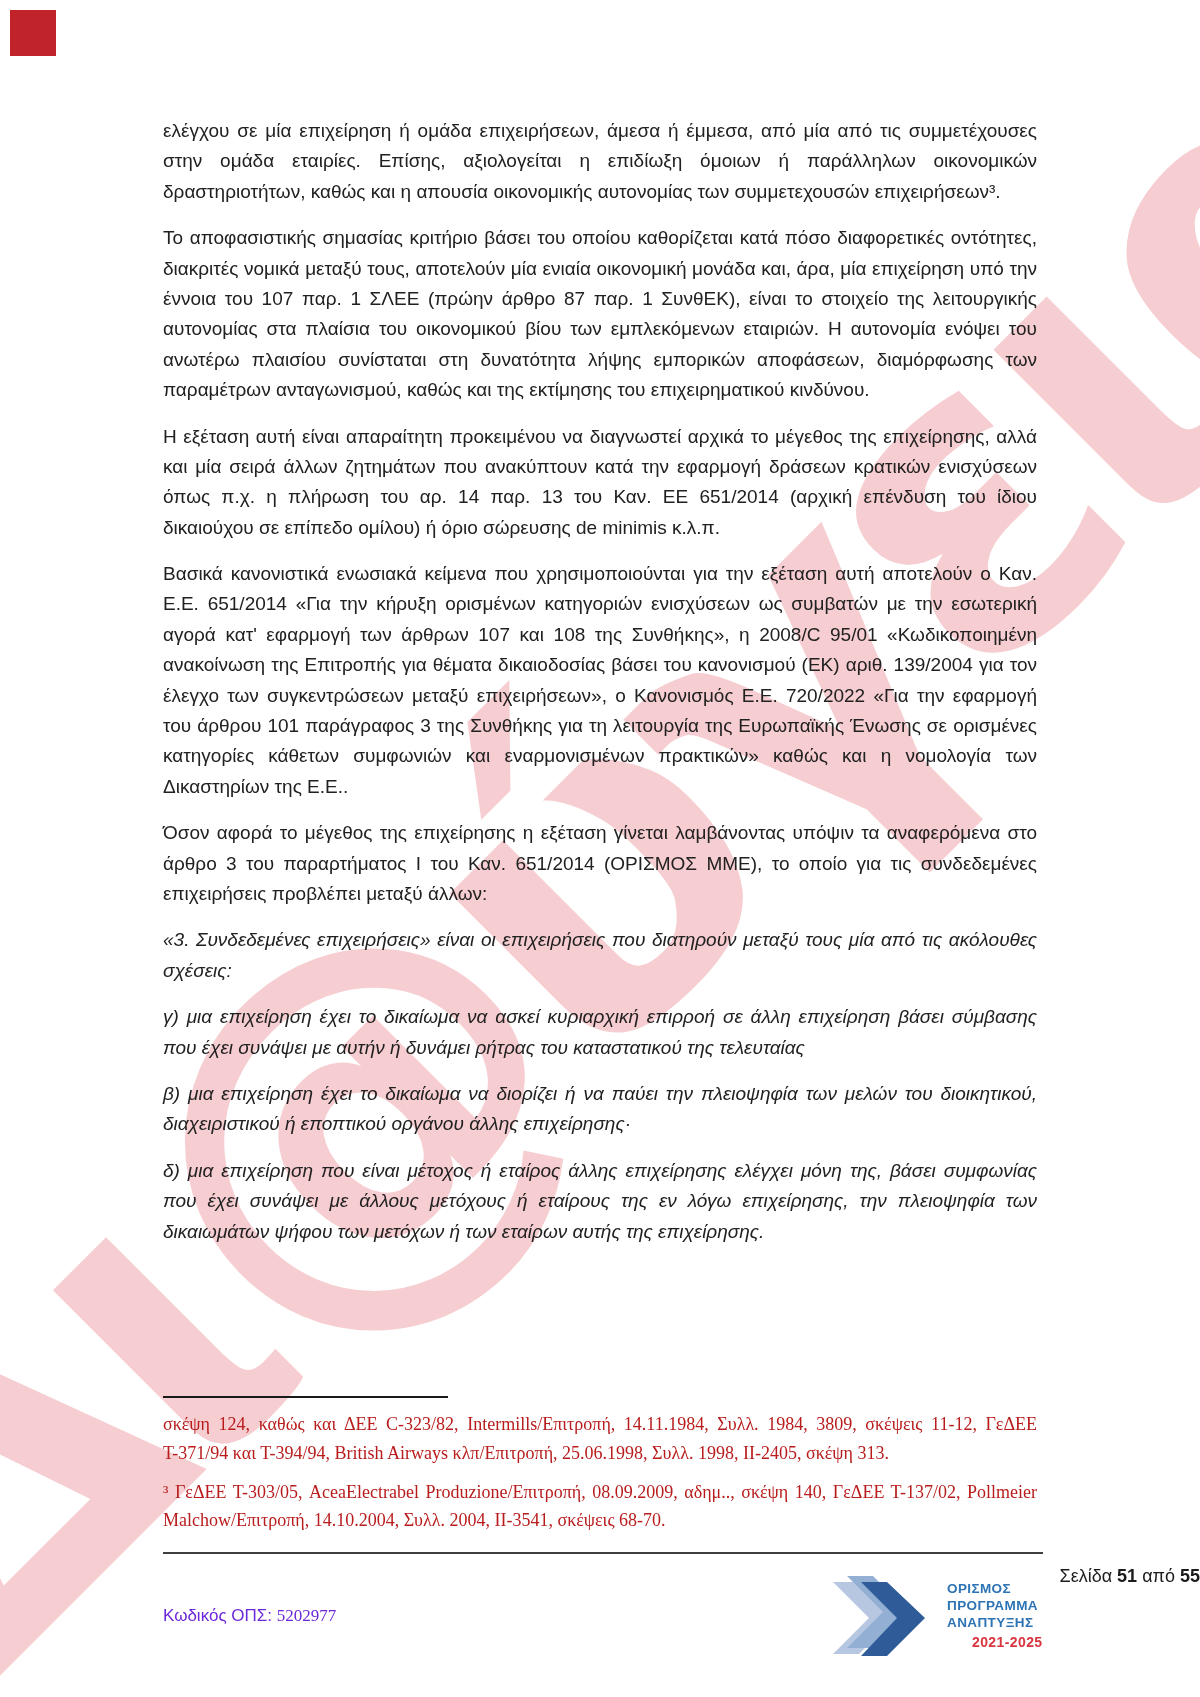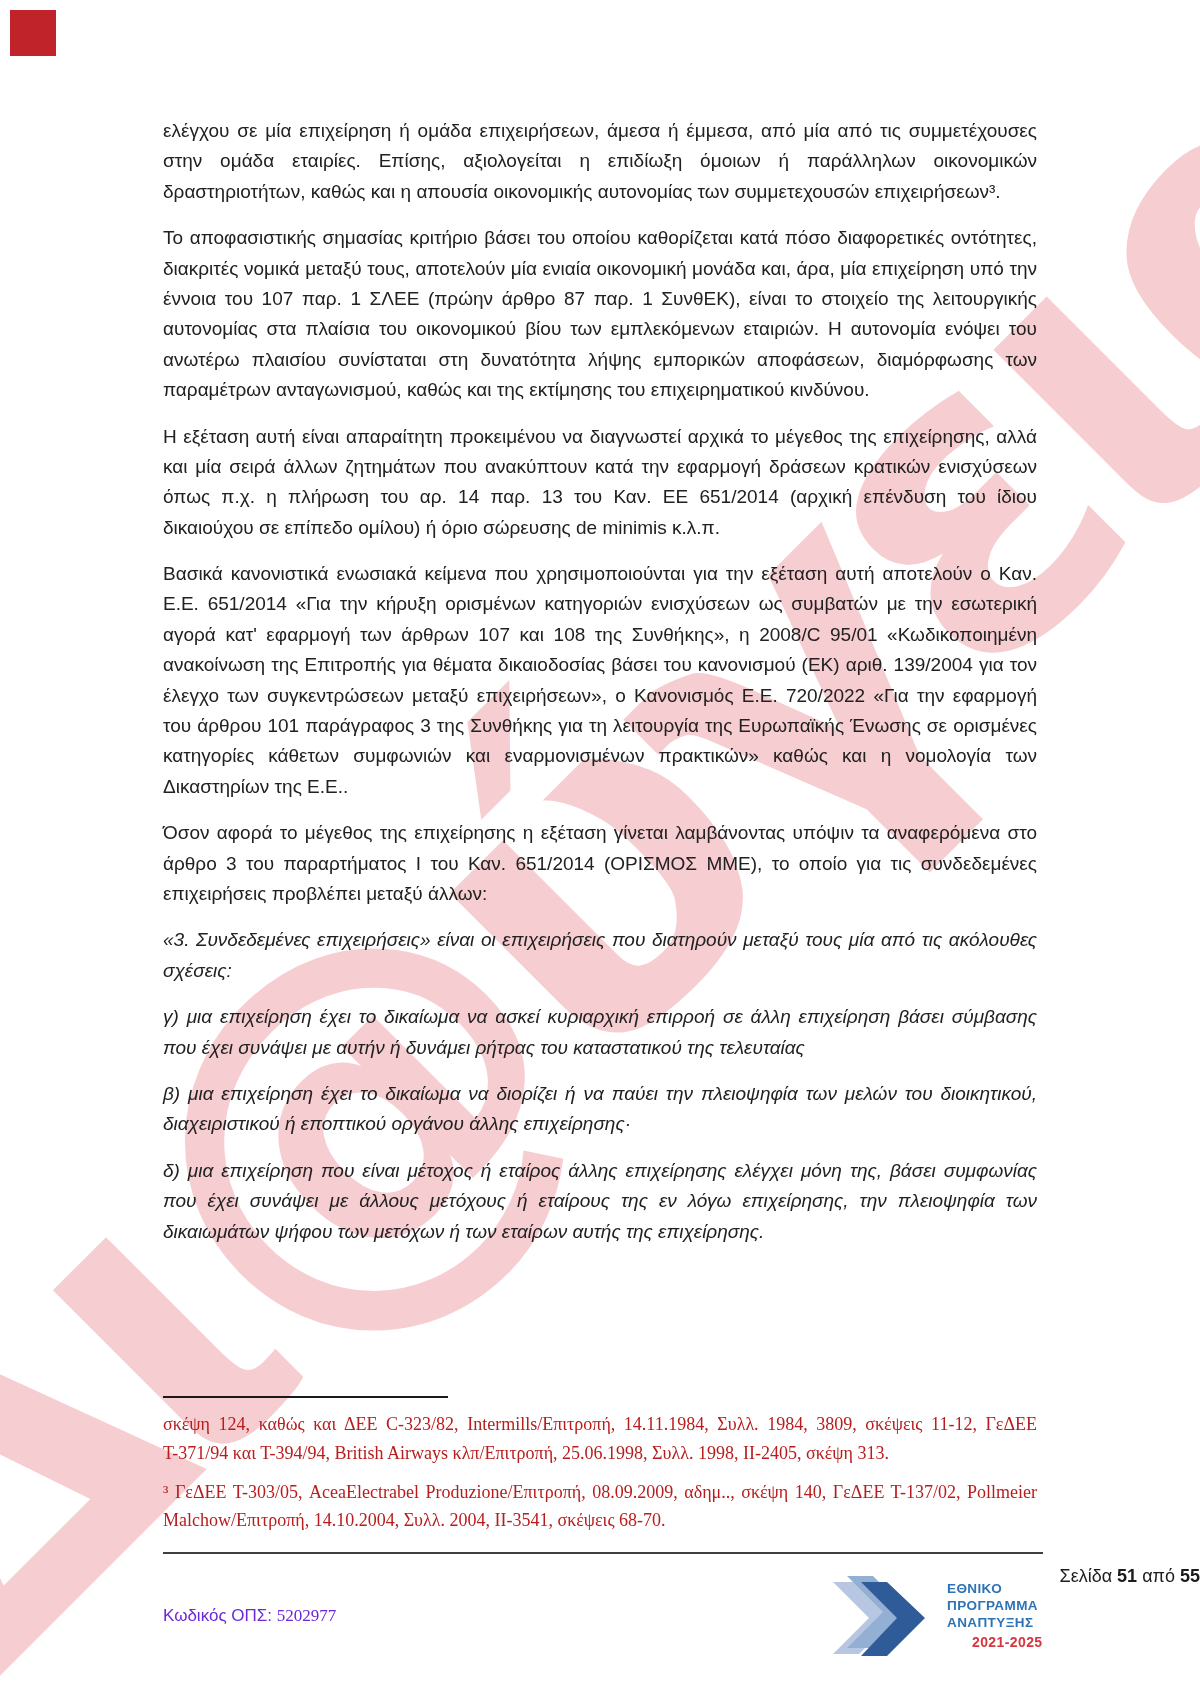--- a/index.html
+++ b/index.html
@@ -95,20 +95,20 @@
 
   <div class="ops"><span>Κωδικός ΟΠΣ: </span><span class="serif">5202977</span></div>
 
   <div class="logo">
     <svg width="100" height="100" viewBox="0 0 100 100">
       <polygon points="0,16 26,16 62,52 26,88 0,88 36,52" fill="#b7c7e1"></polygon>
       <polygon points="14,10 40,10 76,46 40,82 14,82 50,46" fill="#93afd3"></polygon>
       <polygon points="28,16 54,16 92,52 54,90 28,90 64,52" fill="#2f5c99"></polygon>
     </svg>
     <div class="logo-text">
-      <div class="ln">ΕΘΝΙΚΟ</div>
+      <div class="ln">ΟΡΙΣΜΟΣ</div>
       <div class="ln">ΠΡΟΓΡΑΜΜΑ</div>
       <div class="ln">ΑΝΑΠΤΥΞΗΣ</div>
       <div class="years">2021-2025</div>
     </div>
   </div>
 
 </div>
 
 </body></html>

